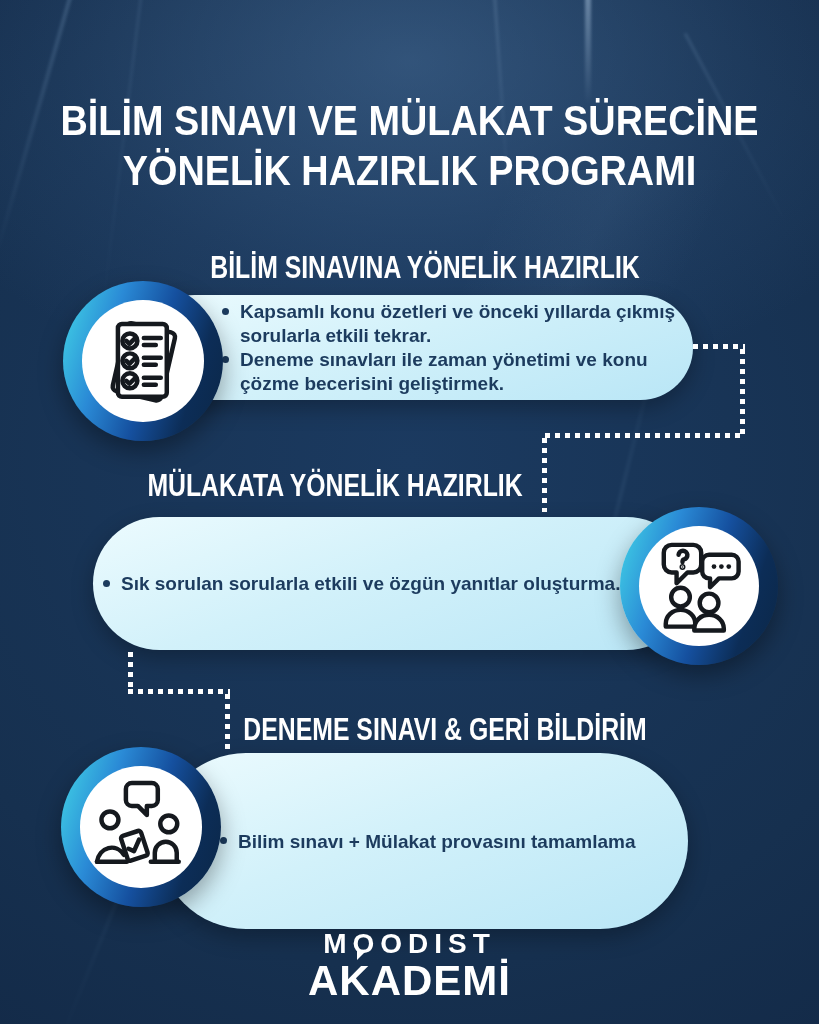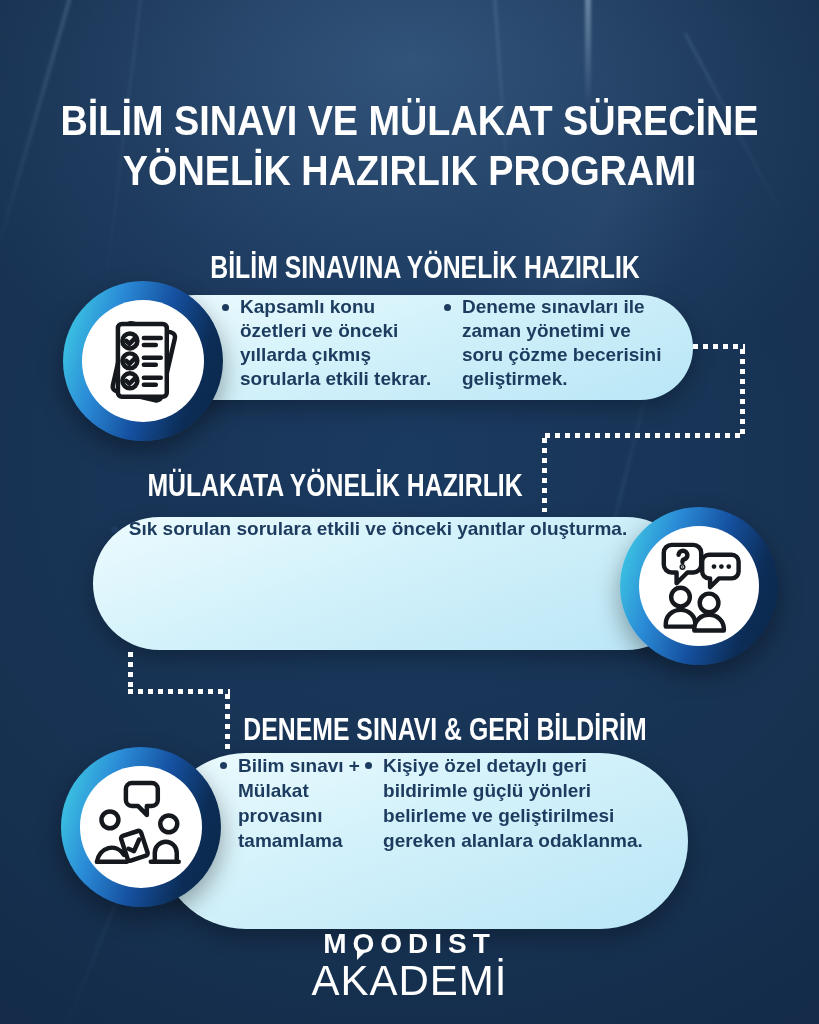--- a/index.html
+++ b/index.html
@@ -28,21 +28,21 @@
   .h1{top:250px;left:100px;width:650px;}
   .h2{top:468px;left:60px;width:550px;}
   .h3{top:712px;left:170px;width:550px;}
 
   .pill{position:absolute;border-radius:999px;
     background:linear-gradient(160deg,#ecfbfe 0%,#d2f1fa 45%,#b9e6f6 100%);
     box-shadow:0 8px 22px rgba(0,0,0,.28);}
   .p1{left:142px;top:295px;width:551px;height:105px;padding:0 16px 0 78px;box-sizing:border-box;}
   .p2{left:93px;top:517px;width:600px;height:133px;padding:0 58px 0 8px;box-sizing:border-box;}
   .p3{left:158px;top:753px;width:530px;height:176px;padding:0 16px 0 60px;box-sizing:border-box;}
-  .pill ul{list-style:none;margin:0;padding:0;height:100%;display:flex;justify-content:center;}
+  .pill ul{list-style:none;margin:0;padding:0;height:100%;display:flex;flex-direction:column;justify-content:center;}
   .pill li{position:relative;padding-left:20px;color:#1c3b5e;font-size:19px;line-height:24px;font-weight:bold;}
   .p3 li{line-height:25px;}
   .pill li::before{content:"";position:absolute;left:2px;top:8.5px;width:7px;height:7px;border-radius:50%;background:#1c3b5e;}
 
   .badge{position:absolute;border-radius:50%;display:flex;align-items:center;justify-content:center;
     background:linear-gradient(108deg,#41d3e6 2%,#2a8ad6 30%,#15509f 55%,#0c2d57 78%,#0b2747 100%);
     box-shadow:0 10px 24px rgba(0,0,0,.35);}
   .c1{left:63px;top:281px;width:160px;height:160px;}
   .c2{left:620px;top:507px;width:158px;height:158px;}
   .c3{left:61px;top:747px;width:160px;height:160px;}
@@ -55,21 +55,21 @@
   .c1b{left:740px;top:349px;height:89px;}
   .c1c{left:545px;top:433px;width:200px;}
   .c1d{left:542px;top:438px;height:74px;}
   .c2a{left:128px;top:652px;height:40px;}
   .c2b{left:128px;top:689px;width:102px;}
   .c2c{left:225px;top:694px;height:56px;}
 
   .brand-top{position:absolute;top:929px;left:0;width:819px;text-align:center;color:#ffffff;
     font-weight:bold;font-size:28px;line-height:30px;letter-spacing:6px;}
   .brand-bottom{position:absolute;top:958px;left:0;width:819px;text-align:center;color:#ffffff;
-    font-weight:normal;font-size:42px;line-height:46px;letter-spacing:1px;}
+    font-weight:bold;font-size:42px;line-height:46px;letter-spacing:1px;}
   .o-tail{position:absolute;left:357px;top:951px;width:9px;height:9px;background:#ffffff;
     clip-path:polygon(0 0,100% 0,0 100%);}
 </style>
 </head>
 <body>
 
 <div class="poster">
 
   <div class="streak s1"></div>
   <div class="streak s2"></div>
@@ -82,21 +82,21 @@
 
   <div class="title">
     <div>BİLİM SINAVI VE MÜLAKAT SÜRECİNE</div>
     <div>YÖNELİK HAZIRLIK PROGRAMI</div>
   </div>
 
   <div class="sec-heading h1">BİLİM SINAVINA YÖNELİK HAZIRLIK</div>
   <div class="pill p1">
     <ul>
       <li>Kapsamlı konu özetleri ve önceki yıllarda çıkmış sorularla etkili tekrar.</li>
-      <li>Deneme sınavları ile zaman yönetimi ve soru çözme becerisini geliştirmek.</li>
+      <li>Deneme sınavları ile zaman yönetimi ve konu çözme becerisini geliştirmek.</li>
     </ul>
   </div>
   <div class="badge c1">
     <div class="badge-inner">
       <svg viewBox="0 0 100 100">
         <g stroke="#15191e" fill="#ffffff" stroke-width="4.5" stroke-linejoin="round" stroke-linecap="round">
           <rect x="26" y="16" width="50" height="70" rx="5" transform="rotate(13 51 51)"></rect>
           <rect x="25" y="13" width="49" height="73" rx="4"></rect>
           <circle cx="37" cy="30" r="7.5"></circle>
           <path d="M33.5 30 l3 3 l6.5 -6.5" fill="none"></path>
@@ -113,21 +113,21 @@
   </div>
 
   <div class="dot-h c1a"></div>
   <div class="dot-v c1b"></div>
   <div class="dot-h c1c"></div>
   <div class="dot-v c1d"></div>
 
   <div class="sec-heading h2">MÜLAKATA YÖNELİK HAZIRLIK</div>
   <div class="pill p2">
     <ul>
-      <li>Sık sorulan sorulara etkili ve önceki yanıtlar oluşturma.</li>
+      <li>Sık sorulan sorularla etkili ve özgün yanıtlar oluşturma.</li>
     </ul>
   </div>
   <div class="badge c2">
     <div class="badge-inner">
       <svg viewBox="0 0 100 100">
         <g stroke="#15191e" fill="#ffffff" stroke-width="4.5" stroke-linejoin="round" stroke-linecap="round">
           <path d="M22 8 h22 a8 8 0 0 1 8 8 v12 a8 8 0 0 1 -8 8 h-6 l-11 11 v-11 h-5 a8 8 0 0 1 -8 -8 v-12 a8 8 0 0 1 8 -8 z"></path>
           <path d="M60 18 h23 a7 7 0 0 1 7 7 v10 a7 7 0 0 1 -7 7 h-13 l-9 9 v-9 h-1 a7 7 0 0 1 -7 -7 v-10 a7 7 0 0 1 7 -7 z"></path>
           <path d="M29 18 a4.5 4.5 0 1 1 5.5 4.8 c-1.3.3-1.5 1.2-1.5 2.6" fill="none"></path>
           <circle cx="33" cy="30.5" r="0.8" fill="#15191e"></circle>
@@ -144,21 +144,20 @@
   </div>
 
   <div class="dot-v c2a"></div>
   <div class="dot-h c2b"></div>
   <div class="dot-v c2c"></div>
 
   <div class="sec-heading h3">DENEME SINAVI &amp; GERİ BİLDİRİM</div>
   <div class="pill p3">
     <ul>
       <li>Bilim sınavı + Mülakat provasını tamamlama</li>
-      <li>Kişiye özel detaylı geri bildirimle güçlü yönleri belirleme ve geliştirilmesi gereken alanlara odaklanma.</li>
     </ul>
   </div>
   <div class="badge c3">
     <div class="badge-inner">
       <svg viewBox="0 0 100 100">
         <g stroke="#15191e" fill="#ffffff" stroke-width="4.5" stroke-linejoin="round" stroke-linecap="round">
           <path d="M41 6 h20 a6 6 0 0 1 6 6 v11 a6 6 0 0 1 -6 6 h-5 v9 l-9 -9 h-6 a6 6 0 0 1 -6 -6 v-11 a6 6 0 0 1 6 -6 z"></path>
           <circle cx="19" cy="43" r="8.5"></circle>
           <path d="M6 85 a15 17 0 0 1 27 -7" fill="none"></path>
           <path d="M6 85 h30" fill="none"></path>

